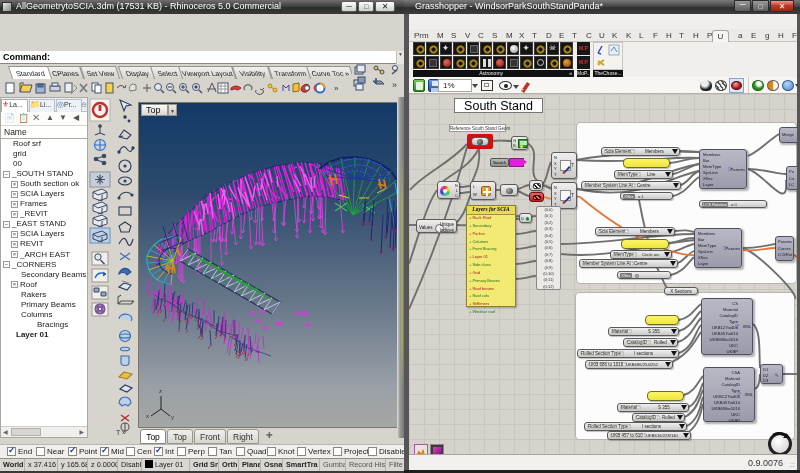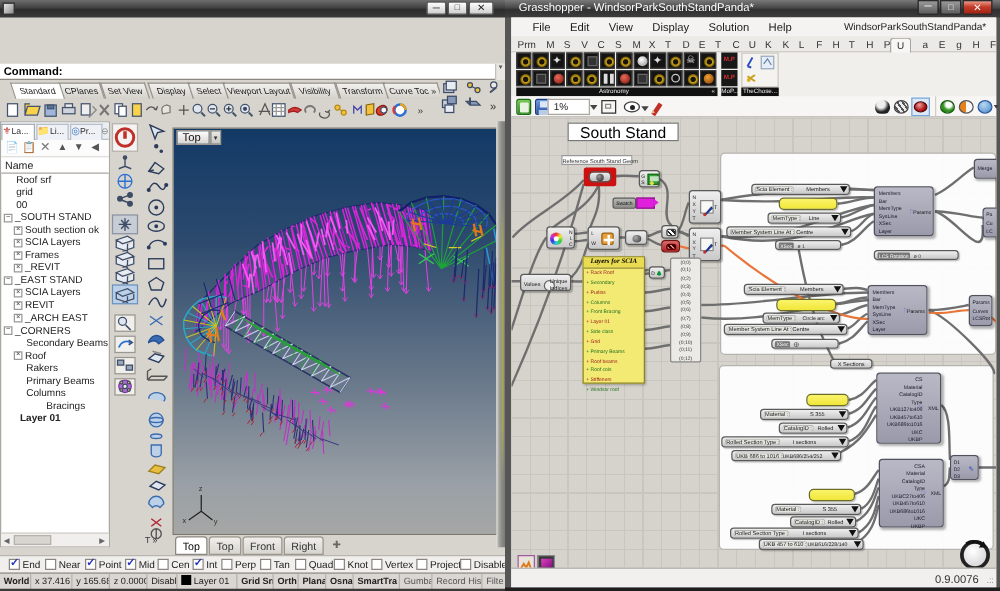--- a/index.html
+++ b/index.html
@@ -19,20 +19,21 @@
 .lrow{position:relative;height:10.05px;font-size:8px;color:#222;white-space:nowrap}
 .pm{display:inline-block;width:7px;height:7px;border:1px solid #999;background:#fff;font-size:6px;line-height:5px;text-align:center;color:#444;vertical-align:middle;margin-right:2px}
 .ghl{position:absolute;top:2px;font-size:8px;color:#333}
 </style></head>
 <body>
 
 <div id="rhino">
 
   <div class="abs" style="left:0;top:0;width:404px;height:14px;background:linear-gradient(#6e6e6e,#404040 45%,#2c2c2c 55%,#3a3a3a)">
     <div class="abs" style="left:2px;top:2px;width:10px;height:10px;background:linear-gradient(135deg,#e8e8e8,#8a8a8a);border:1px solid #333"></div>
+    <div class="abs" style="left:16px;top:1px;font-size:9px;color:#fff;white-space:nowrap">AllGeometrytoSCIA.3dm (17531 KB) - Rhinoceros 5.0 Commercial</div>
     <div class="abs" style="left:341px;top:1px;width:16px;height:11px;background:linear-gradient(#fdfdfd,#cfcfcf);border:1px solid #5a5a5a;border-radius:2px;color:#222;font-size:8px;text-align:center;line-height:9px">─</div>
     <div class="abs" style="left:358px;top:1px;width:16px;height:11px;background:linear-gradient(#fdfdfd,#cfcfcf);border:1px solid #5a5a5a;border-radius:2px;color:#222;font-size:7px;text-align:center;line-height:10px">□</div>
     <div class="abs" style="left:375px;top:1px;width:20px;height:11px;background:linear-gradient(#fdfdfd,#cfcfcf);border:1px solid #5a5a5a;border-radius:2px;color:#222;font-size:8px;text-align:center;line-height:10px">✕</div>
   </div>
 
 
   <div class="abs" style="left:0;top:51px;width:404px;height:13px;background:#fff;border-bottom:1px solid #8a8782">
     <div class="abs" style="left:3px;top:1px;font-size:9px;font-weight:bold;color:#000">Command:</div>
     <div class="abs" style="left:396px;top:0;width:8px;height:13px;background:#e8e6e2;border-left:1px solid #c4c1bb;font-size:5px;color:#555;text-align:center">▼</div>
   </div>
@@ -364,24 +365,20 @@
 
   <div class="abs" style="left:0;top:0;width:396px;height:14px;background:linear-gradient(#7a7a7a,#474747 45%,#303030 55%,#3d3d3d)">
     <div class="abs" style="left:11px;top:1px;font-size:9px;color:#fff;white-space:nowrap">Grasshopper - WindsorParkSouthStandPanda*</div>
     <div class="abs" style="left:330px;top:0;width:17px;height:12px;background:linear-gradient(#9a9a9a,#5c5c5c);border:1px solid #2a2a2a;border-radius:0 0 2px 2px;color:#fff;font-size:8px;text-align:center;line-height:8px">─</div>
     <div class="abs" style="left:348px;top:0;width:17px;height:12px;background:linear-gradient(#9a9a9a,#5c5c5c);border:1px solid #2a2a2a;border-radius:0 0 2px 2px;color:#fff;font-size:7px;text-align:center;line-height:11px">□</div>
     <div class="abs" style="left:366px;top:0;width:24px;height:12px;background:linear-gradient(#f09a8a,#c33b28 45%,#a02313);border:1px solid #2a2a2a;border-radius:0 0 2px 2px;color:#fff;font-size:8px;text-align:center;line-height:11px">✕</div>
   </div>
 
   <div class="abs" style="left:5px;top:14px;width:388px;height:456px;background:#f0efed">
 
-    <div class="abs" style="left:0;top:0;width:388px;height:15px;background:#f4f3f1">
-      <div class="abs" style="left:17px;top:3px;font-size:9px;color:#1a1a1a;word-spacing:13px;white-space:nowrap">File Edit View Display Solution Help</div>
-      <div class="abs" style="right:8px;top:3px;font-size:8px;color:#1a1a1a;white-space:nowrap">WindsorParkSouthStandPanda*</div>
-    </div>
 
     <div class="abs" style="left:0;top:15px;width:388px;height:13px;background:#eceae7;border-bottom:1px solid #c6c3bd" id="ghtabs">
         <div class="ghl" style="left:5px">Prm</div>
         <div class="ghl" style="left:28px">M</div>
         <div class="ghl" style="left:42px">S</div>
         <div class="ghl" style="left:56px">V</div>
         <div class="ghl" style="left:69px">C</div>
         <div class="ghl" style="left:83px">S</div>
         <div class="ghl" style="left:97px">M</div>
         <div class="ghl" style="left:110px">X</div>

